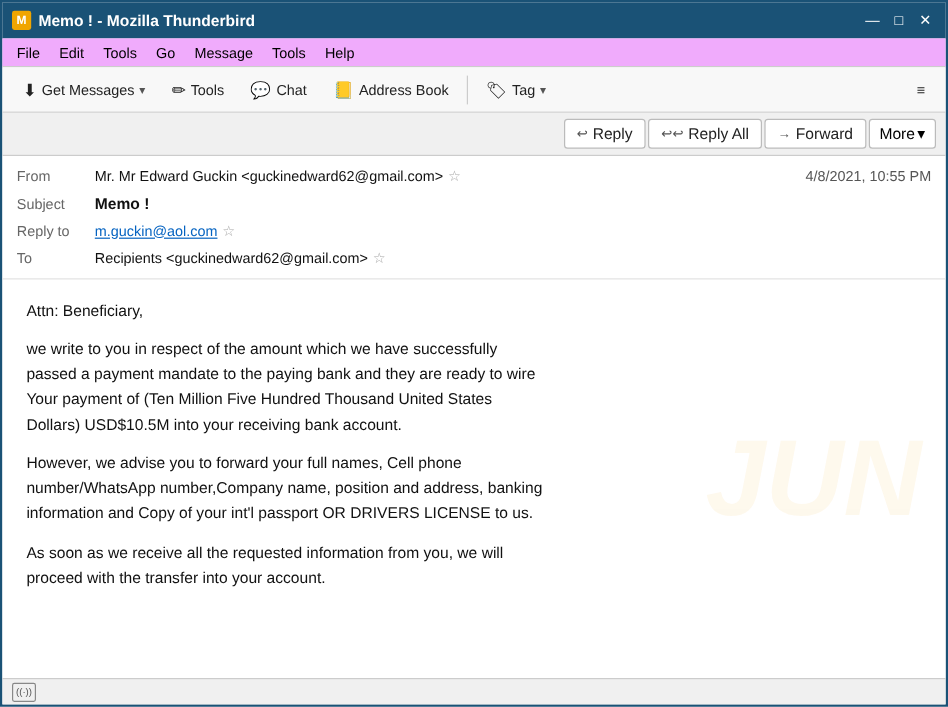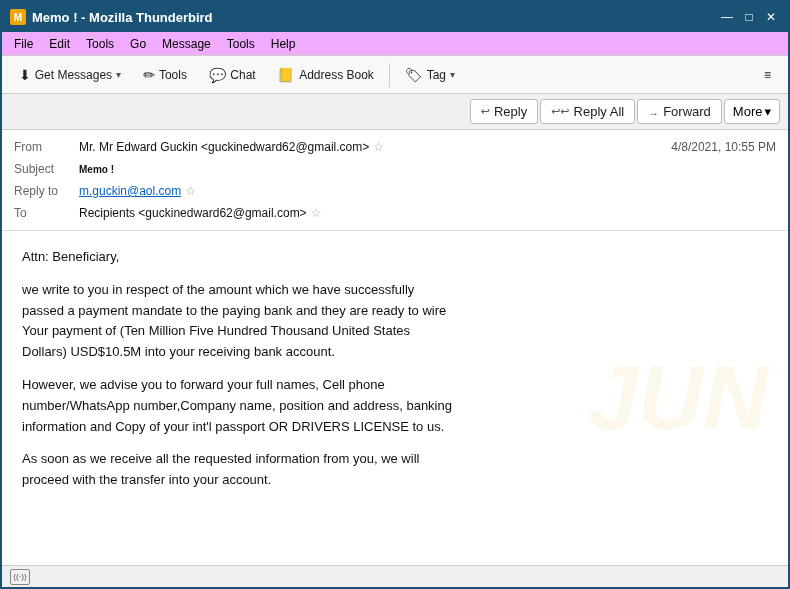--- a/index.html
+++ b/index.html
@@ -174,21 +174,21 @@
       font-size: 12px;
     }
     .star-icon {
       color: #aaa;
       margin-left: 4px;
       font-size: 12px;
       cursor: pointer;
     }
     .subject-value {
       font-weight: bold;
-      font-size: 10px;
+      font-size: 13px;
     }
     
     .email-body {
       background: #fff;
       flex: 1;
       overflow-y: auto;
       padding: 16px 20px;
       font-size: 13px;
       line-height: 1.6;
       color: #111;

